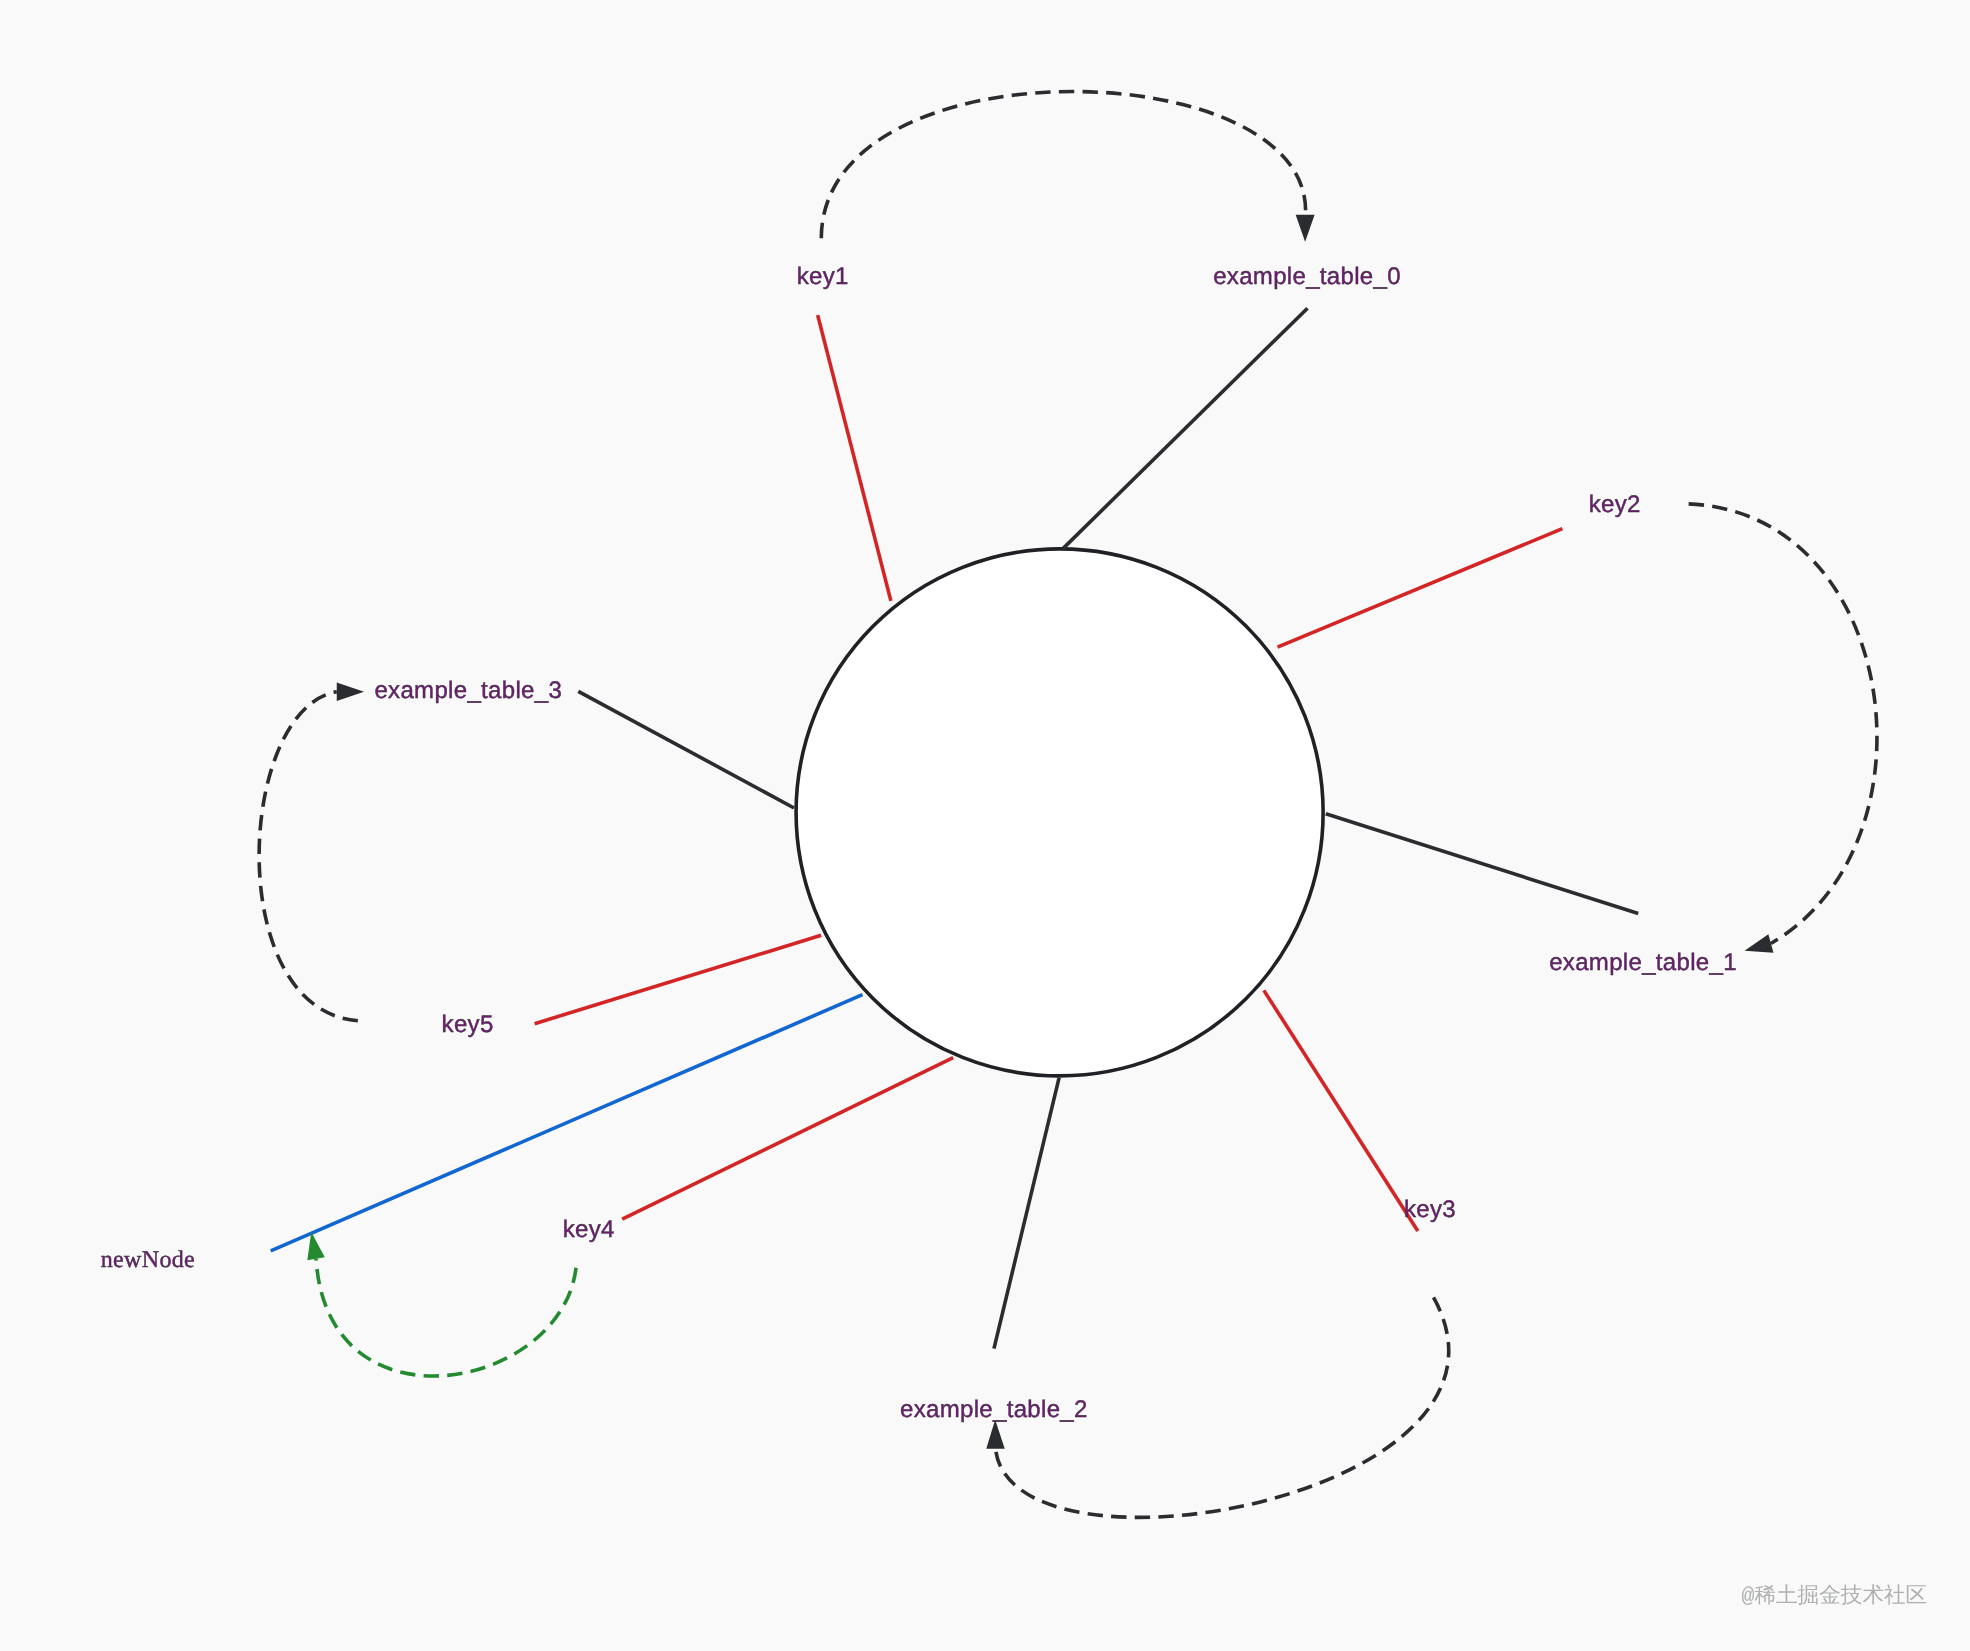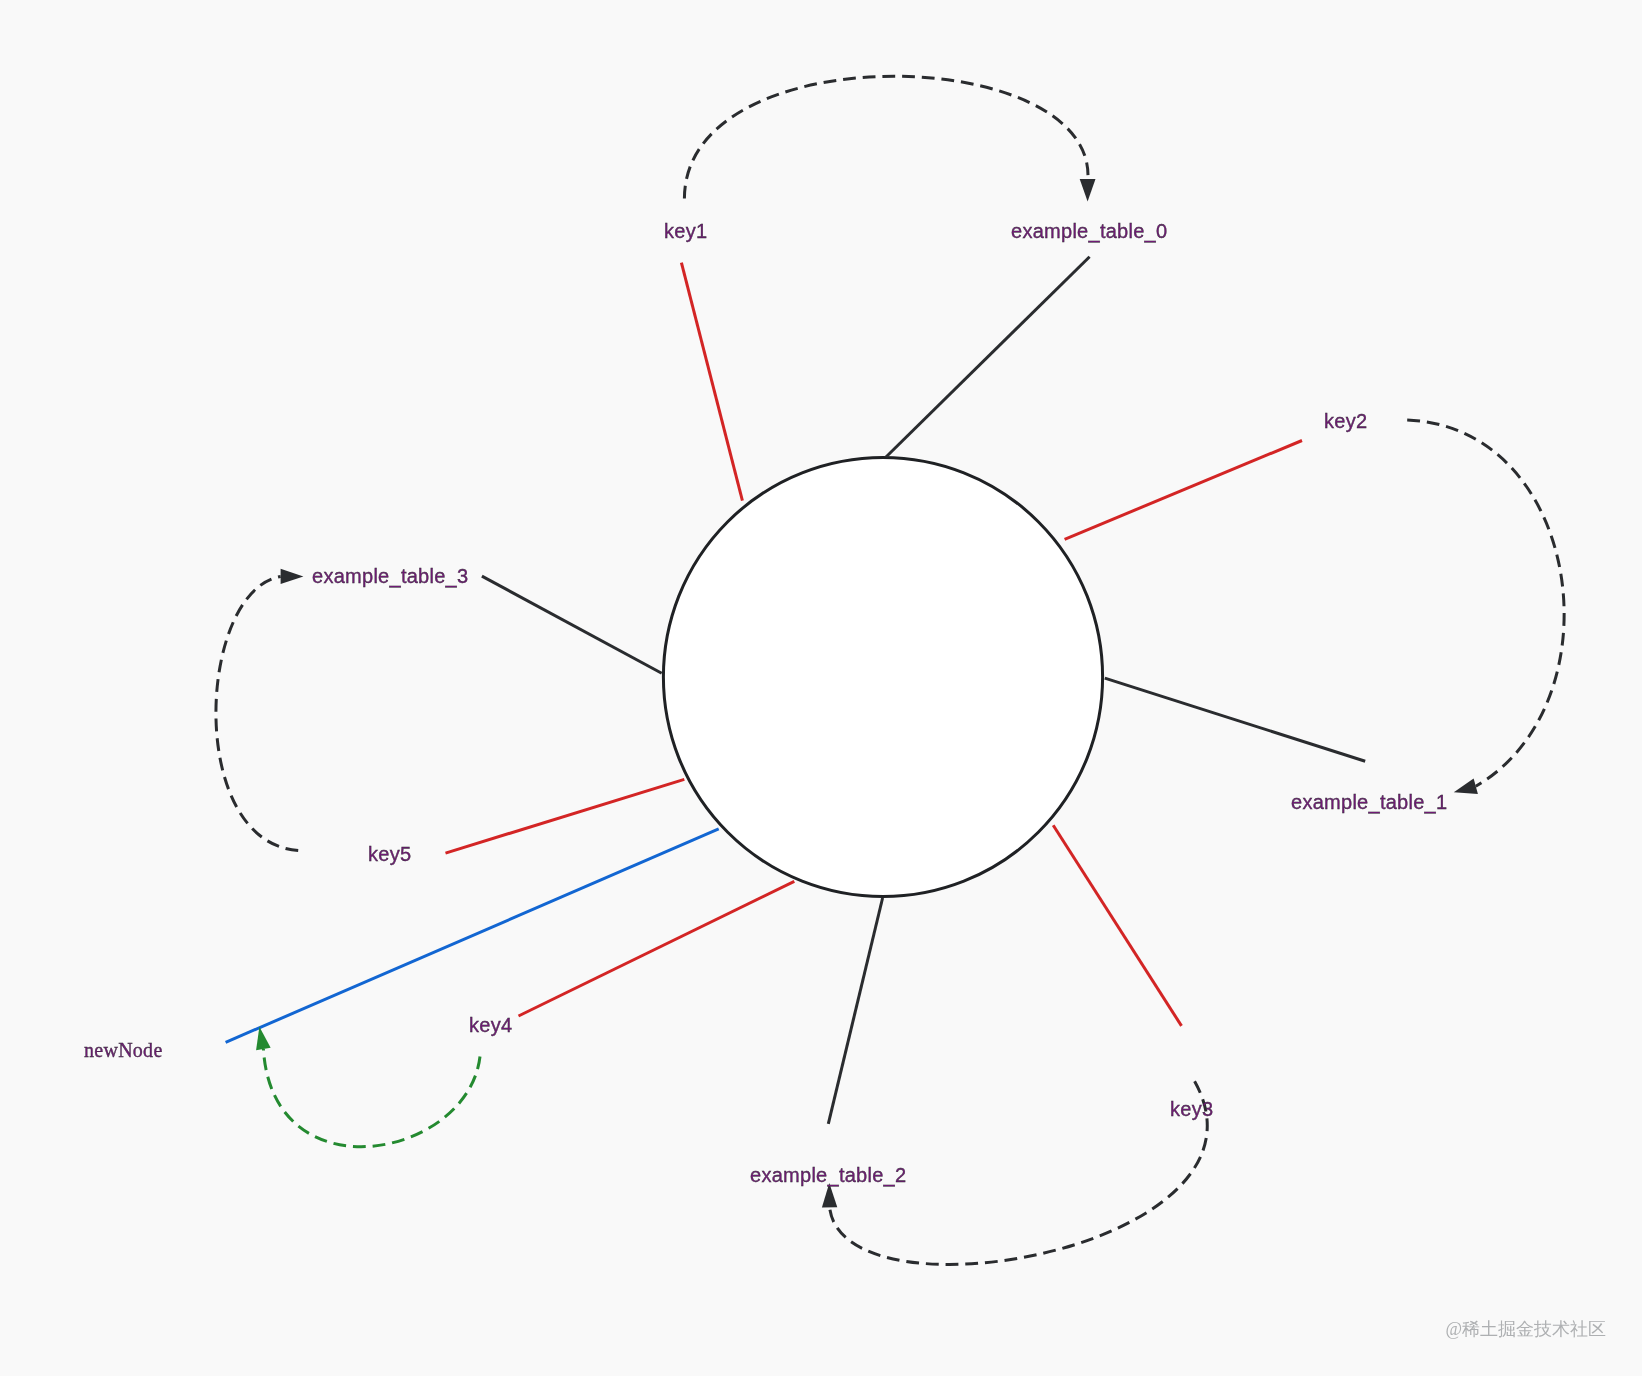--- a/index.html
+++ b/index.html
@@ -22,21 +22,21 @@
     white-space:nowrap;
     letter-spacing:0.27px;
   }
   .watermark{
     position:absolute;
     transform:translateZ(0);
     right:36px;bottom:35px;
     font-size:18px;
     color:#aeb0b2;
     white-space:nowrap;
-    font-family:Liberation Serif, serif;
+    font-family:Liberation Mono, monospace;
   }
 </style>
 </head>
 <body style="background: rgb(249, 249, 249);">
 
 <div id="canvas">
   <svg class="diagram" viewBox="0 0 1642 1376">
 
     <circle id="ring-circle" cx="883" cy="677" r="219.6" fill="#ffffff" stroke="#1f2124" stroke-width="3"></circle>
 
@@ -67,18 +67,18 @@
     </g>
   </svg>
 
   <div class="node-label" id="label-example_table_0" style="left: 1011px; top: 220.5px;">example_table_0</div>
   <div class="node-label" id="label-key1" style="left: 664px; top: 220.5px;">key1</div>
   <div class="node-label" id="label-example_table_3" style="left: 312px; top: 565.5px;">example_table_3</div>
   <div class="node-label" id="label-key5" style="left: 368px; top: 843.5px;">key5</div>
   <div class="node-label" id="label-newNode" style="left: 84px; top: 1039.5px; font-family: Liberation Serif, serif;">newNode</div>
   <div class="node-label" id="label-key4" style="left: 433px; top: 1014.5px; margin-left: 36px;">key4</div>
   <div class="node-label" id="label-example_table_2" style="left: 750px; top: 1165px;">example_table_2</div>
-  <div class="node-label" id="label-key3" style="left: 1170px; top: 1099px;">key3</div>
+  <div class="node-label" id="label-key3" style="left: 1170px; top: 998px;">key3</div>
   <div class="node-label" id="label-example_table_1" style="left: 1291px; top: 792px;">example_table_1</div>
   <div class="node-label" id="label-key2" style="left: 1292px; top: 410.5px; margin-left: 32px;">key2</div>
 
   <div class="watermark">@稀土掘金技术社区</div>
 </div>
 
 </body></html>

